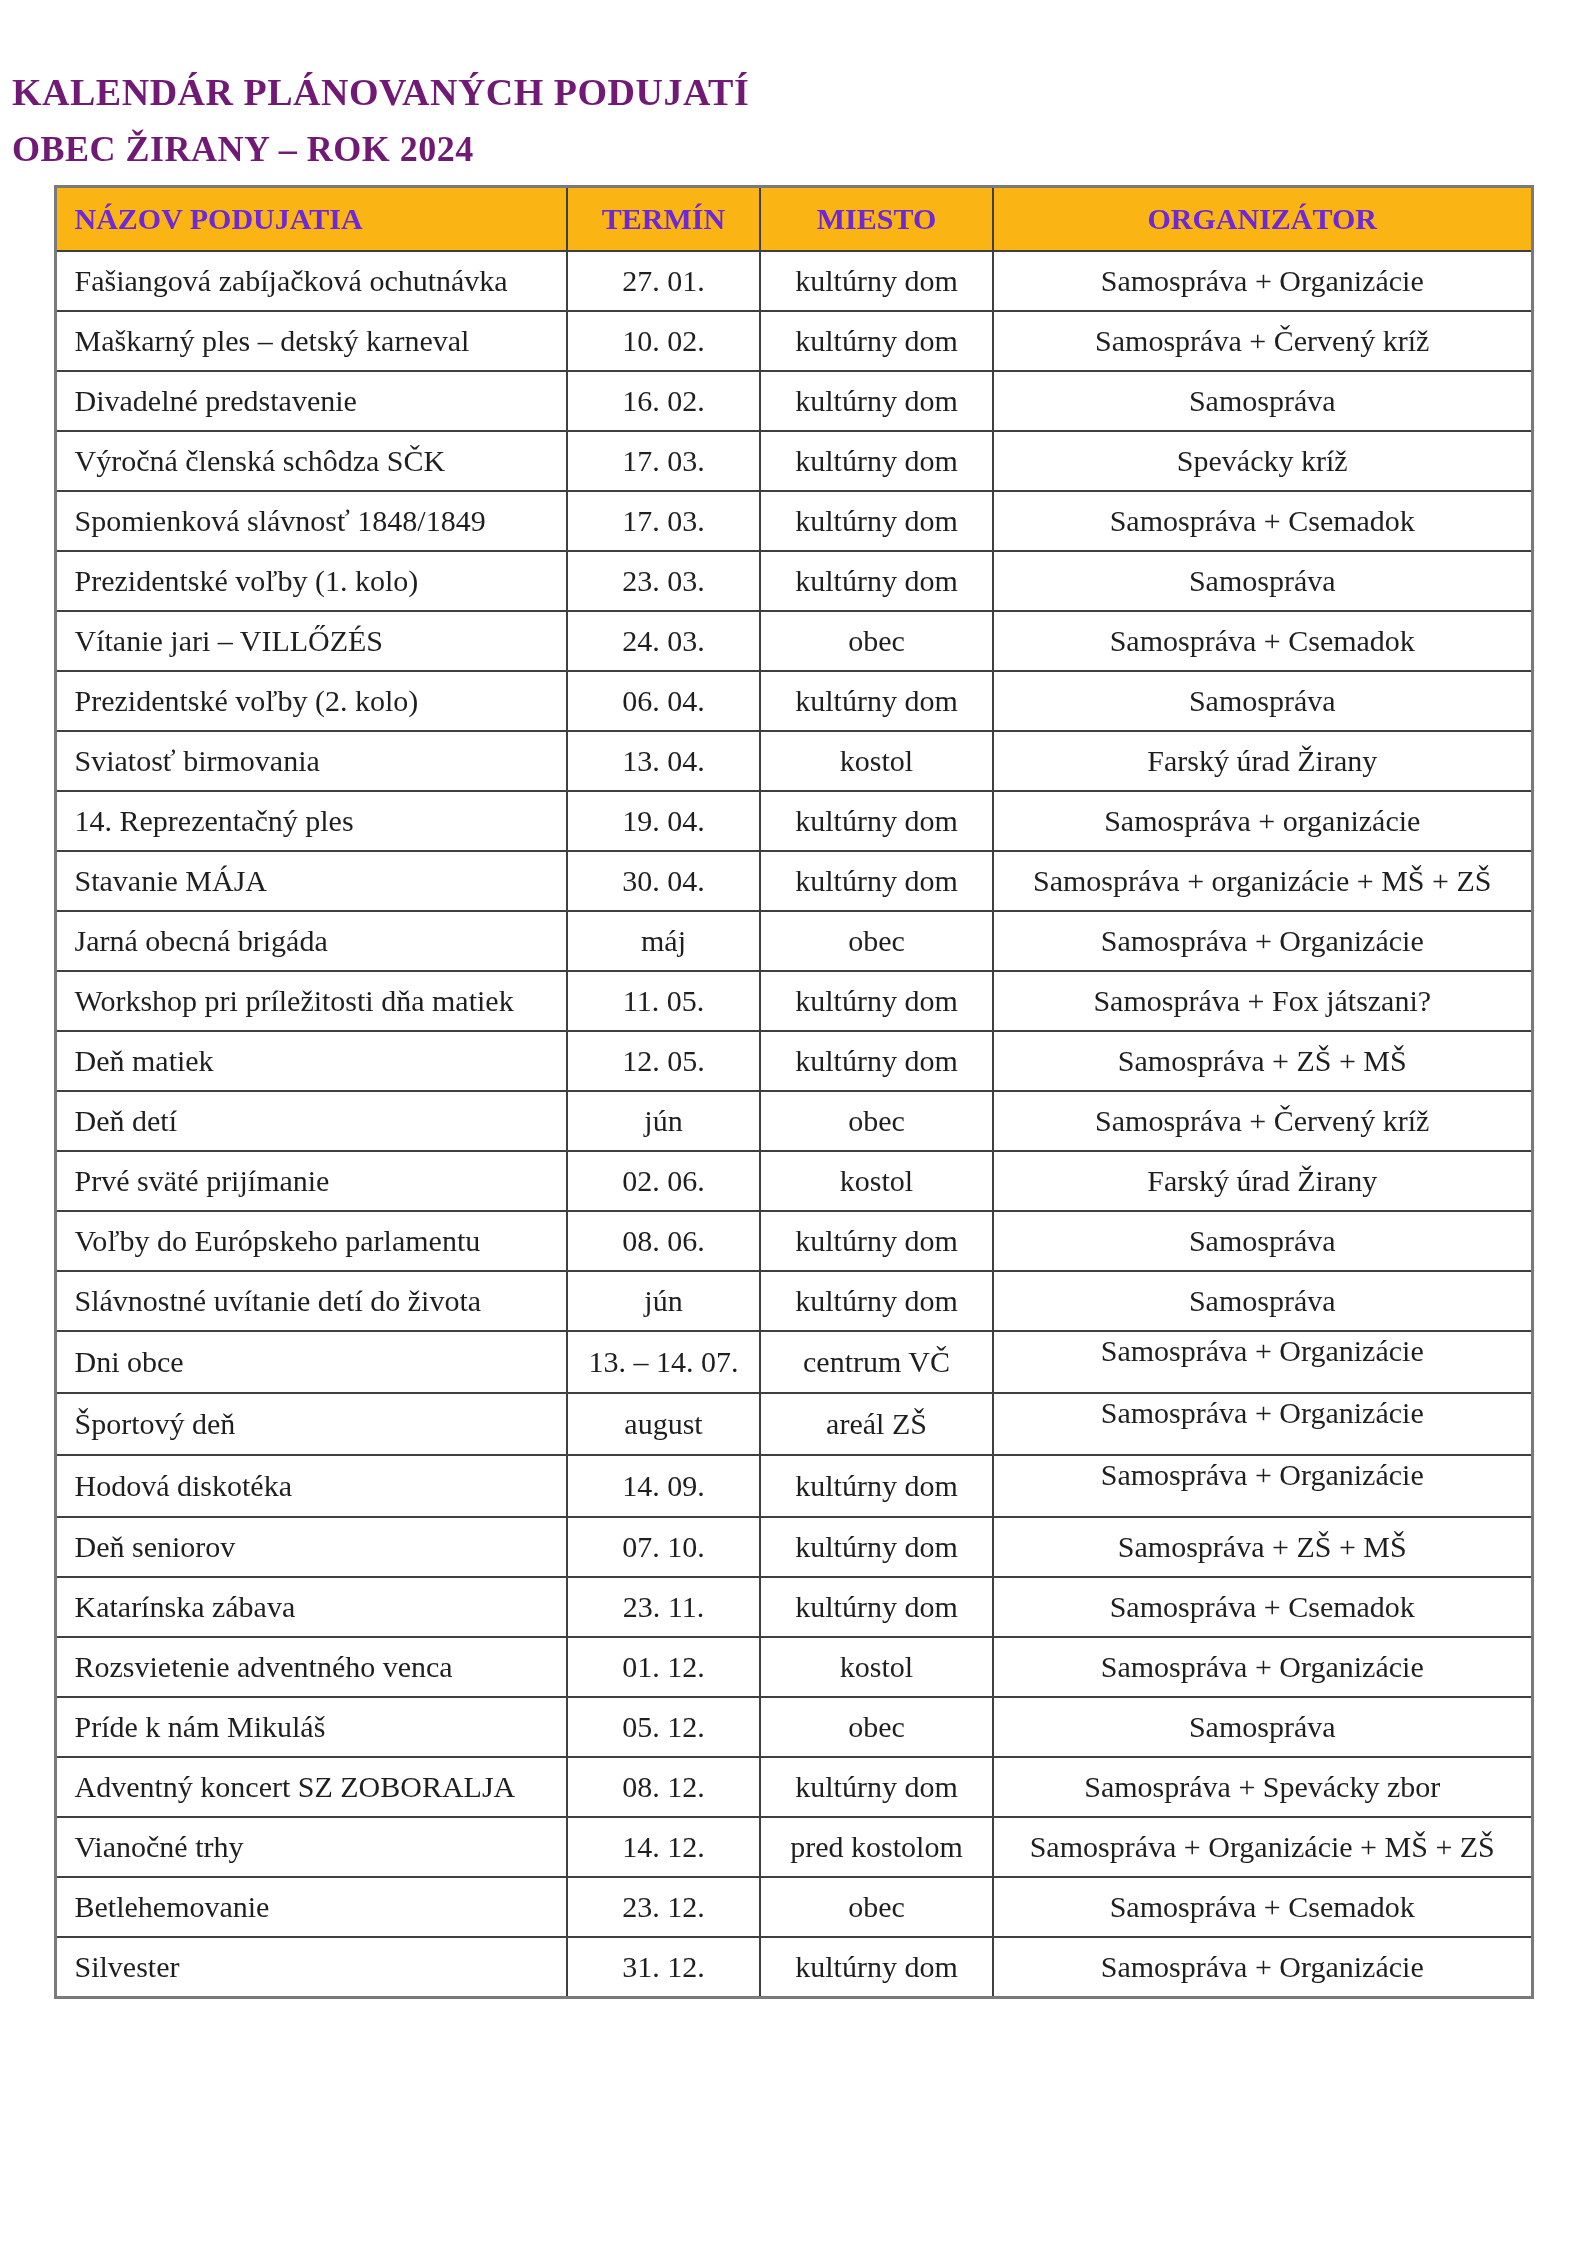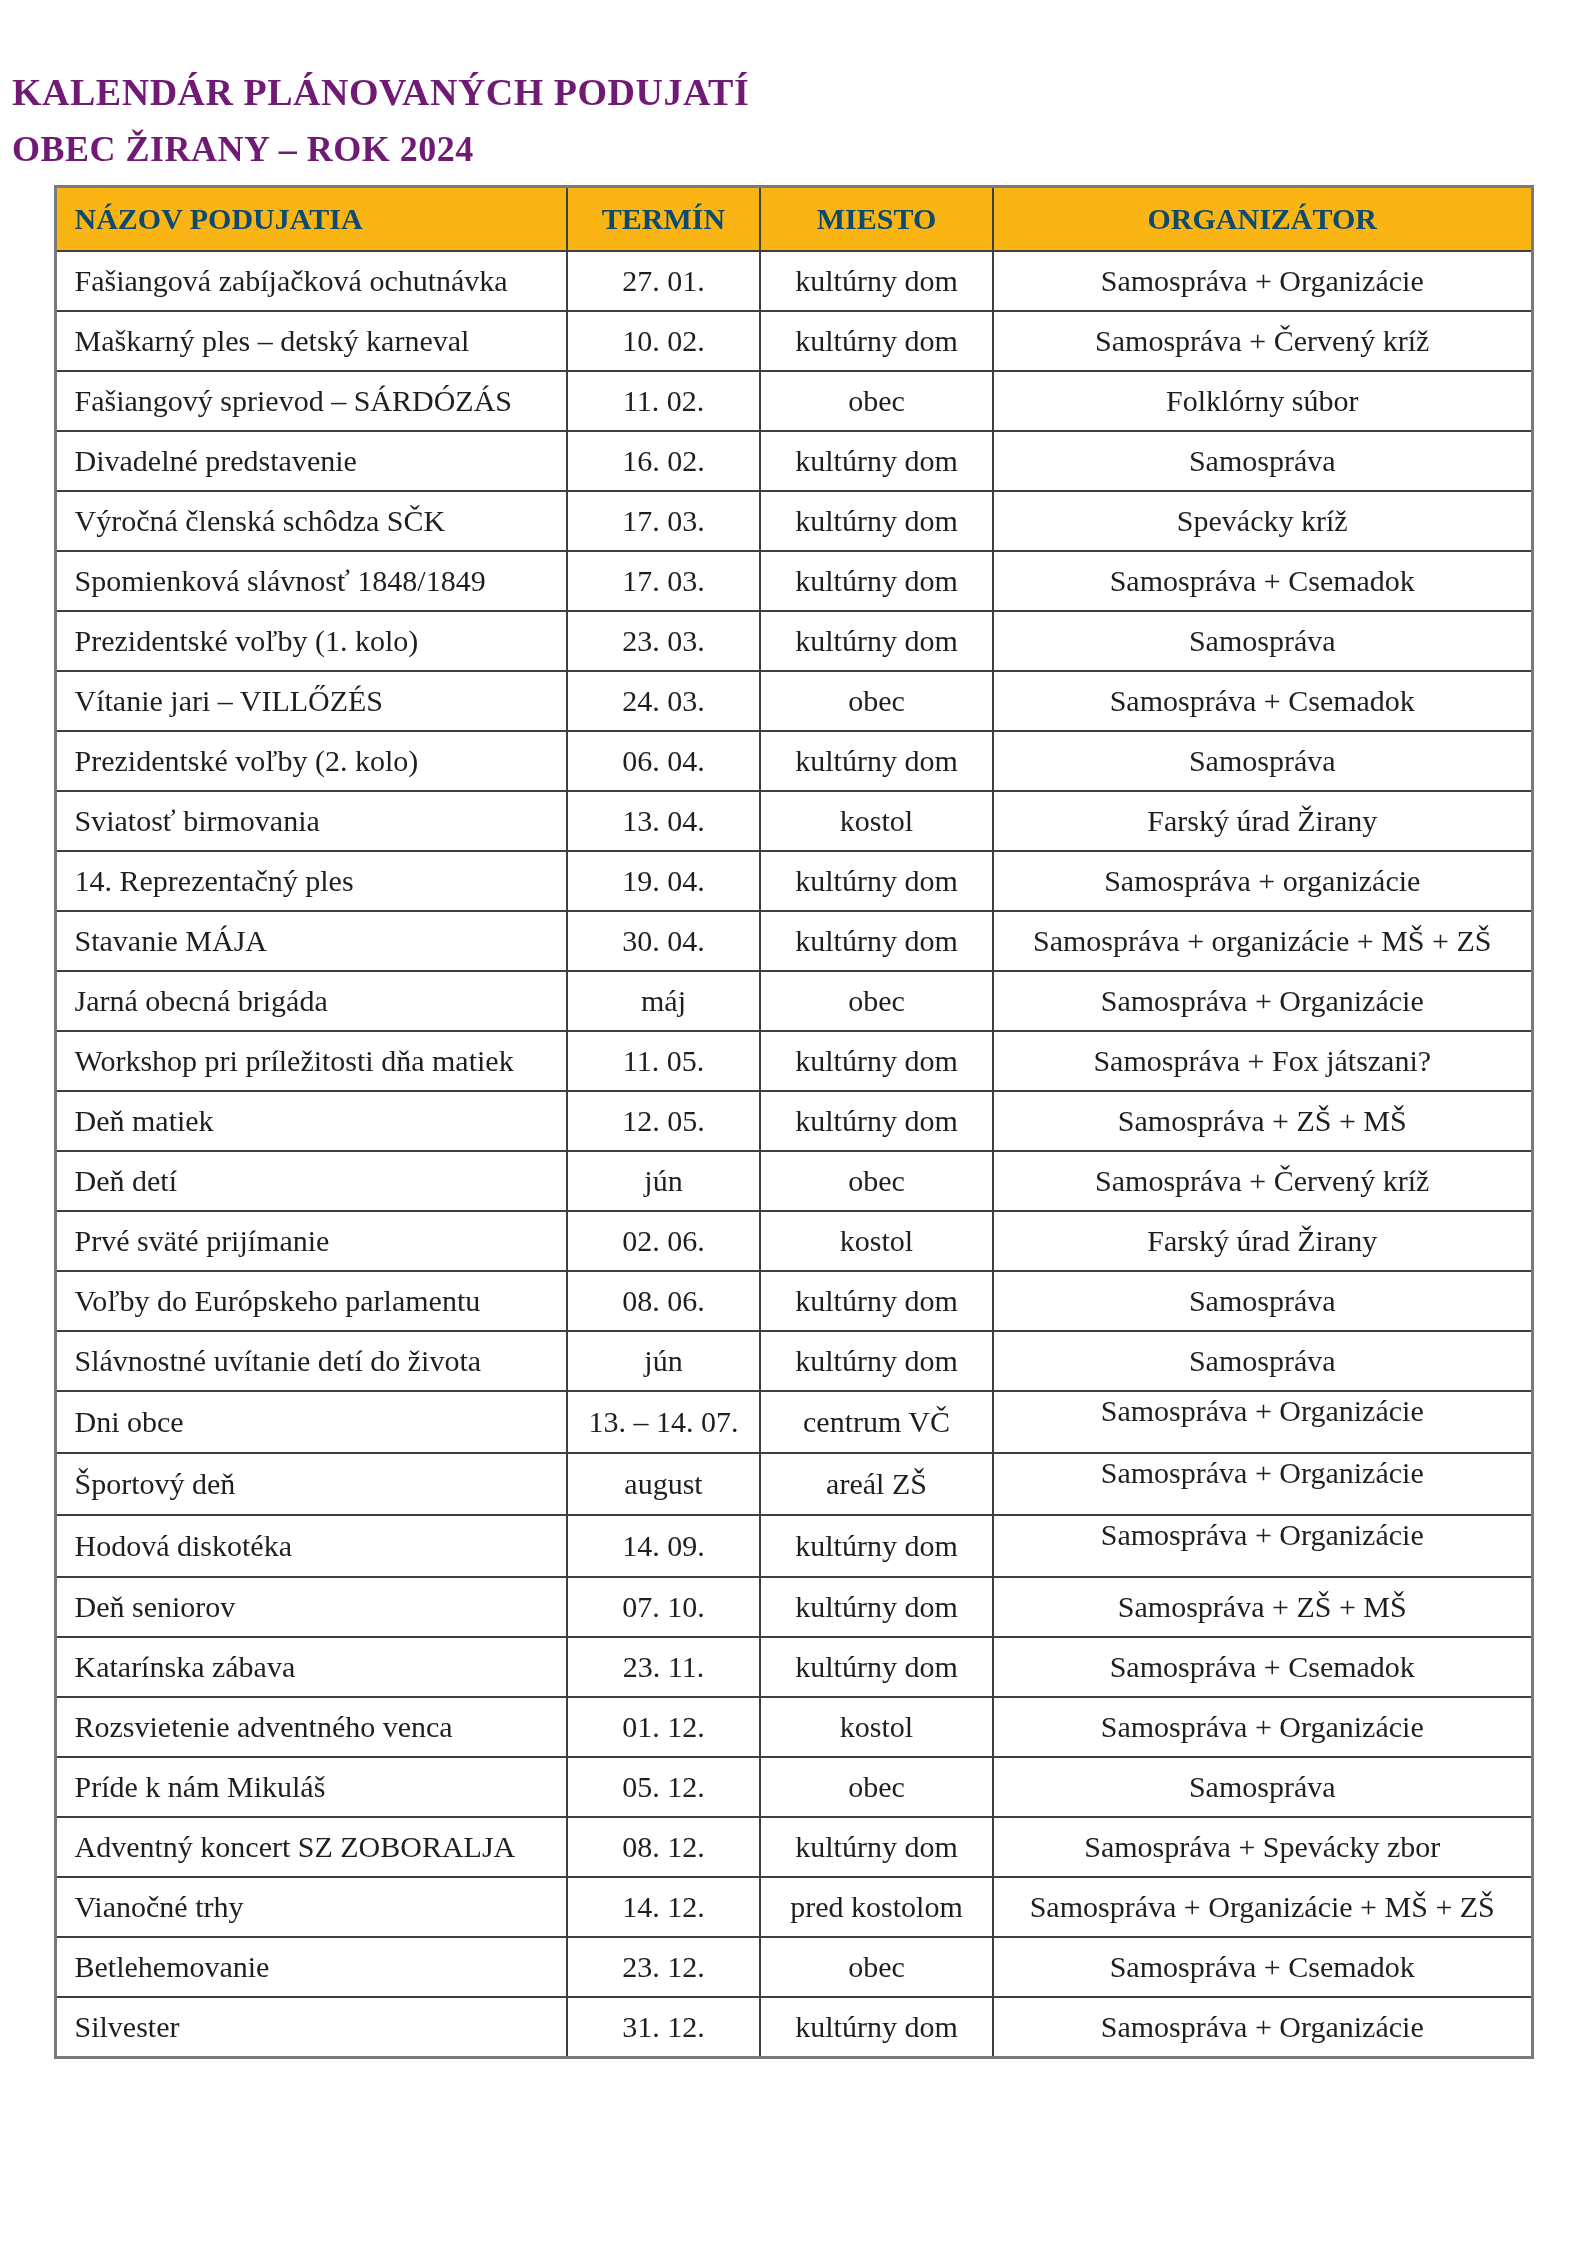--- a/index.html
+++ b/index.html
@@ -37,21 +37,21 @@
   col.c-org{width:539px;}
   th,td{
     border:2px solid var(--grid);
     overflow:hidden;
   }
   th{
     background:var(--header-bg);
     height:60px;
     font-size:30px;
     font-weight:bold;
-    color:#0c4a6e;
+    color:#6d28d9;
     text-align:center;
   }
   th.h-name{text-align:left;padding-left:18px;}
   td{
     height:58px;
     font-size:30px;
     text-align:center;
     vertical-align:middle;
     color:var(--ink);
     padding:0;
@@ -89,26 +89,20 @@
     <td class="org">Samospráva + Organizácie</td>
   </tr>
 
   <tr>
     <td class="name">Maškarný ples – detský karneval</td>
     <td class="date">10. 02.</td>
     <td class="place">kultúrny dom</td>
     <td class="org">Samospráva + Červený kríž</td>
   </tr>
 
-  <tr>
-    <td class="name">Fašiangový sprievod – SÁRDÓZÁS</td>
-    <td class="date">11. 02.</td>
-    <td class="place">obec</td>
-    <td class="org">Folklórny súbor</td>
-  </tr>
 
   <tr>
     <td class="name">Divadelné predstavenie</td>
     <td class="date">16. 02.</td>
     <td class="place">kultúrny dom</td>
     <td class="org">Samospráva</td>
   </tr>
 
   <tr>
     <td class="name">Výročná členská schôdza SČK</td>

